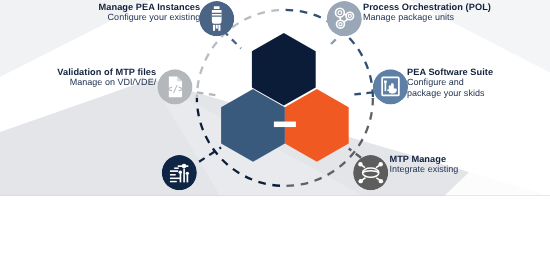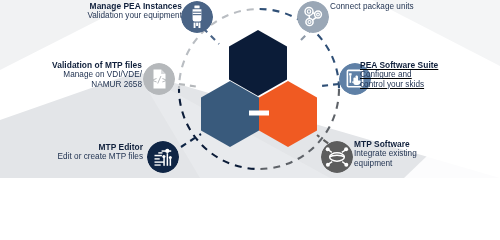--- a/index.html
+++ b/index.html
@@ -86,21 +86,21 @@
 
     <polygon points="258,30 287,46.5 287,79.5 258,96 229,79.5 229,46.5" fill="#0b1c38"></polygon>
     <polygon points="230,81 259,97.5 259,130.5 230,147 201,130.5 201,97.5" fill="#395a7c"></polygon>
     <polygon points="288,81 317,97.5 317,130.5 288,147 259,130.5 259,97.5" fill="#f05a22"></polygon>
 
     <rect x="249" y="110.5" width="20" height="5" fill="#ffffff"></rect>
   </svg>
 
   <div class="node-text t-right" style="left:64px;top:2px;width:118px;">
     <div class="node-title">Manage PEA Instances</div>
-    <div class="node-sub">Validation your equipment</div>
+    <div class="node-sub">Configure your existing</div>
   </div>
   <svg class="node-icon" style="left:181px;top:1px;" width="32" height="32" viewBox="0 0 32 32">
     <circle cx="16" cy="16" r="16" fill="#4a6486"></circle>
     <g fill="#ffffff">
       <rect x="13.4" y="4.6" width="5.2" height="2.6" rx="0.5"></rect>
       <path d="M11.6 8.2h8.8v10.4a2 2 0 0 1-2 2h-4.8a2 2 0 0 1-2-2z"></path>
       <rect x="12.6" y="21.6" width="1.9" height="5.4"></rect>
       <rect x="17.5" y="21.6" width="1.9" height="5.4"></rect>
       <rect x="15.1" y="21.6" width="1.9" height="3.4"></rect>
     </g>
@@ -120,55 +120,51 @@
       <path d="M12.2 14.6 L12.4 17.4"></path>
       <path d="M19.2 16.4 L15.2 19.4"></path>
     </g>
     <g fill="none" stroke="#ffffff" stroke-width="1.1">
       <circle cx="12" cy="10.5" r="1.7"></circle>
       <circle cx="21" cy="13.5" r="1.4"></circle>
       <circle cx="12.5" cy="21" r="1.5"></circle>
     </g>
   </svg>
   <div class="node-text t-left" style="left:330px;top:2px;width:165px;">
-    <div class="node-sub">Connect package units</div>
+    <div class="node-title">Process Orchestration (POL)</div>
+    <div class="node-sub">Manage package units</div>
   </div>
 
   <div class="node-text t-right" style="left:16px;top:61px;width:126px;">
     <div class="node-title">Validation of MTP files</div>
     <div class="node-sub">Manage on VDI/VDE/</div>
-    <div class="node-sub">NAMUR 2658</div>
   </div>
   <svg class="node-icon" style="left:143px;top:63px;" width="32" height="32" viewBox="0 0 32 32">
     <circle cx="16" cy="16" r="16" fill="#b5b8bb"></circle>
     <path d="M10.5 6.5h7.6l4.4 4.4v14.6H10.5z" fill="#ffffff"></path>
     <path d="M18.1 6.5l4.4 4.4h-4.4z" fill="#d7d9db"></path>
     <text x="16.4" y="20.4" font-family="DejaVu Sans Mono, monospace" font-size="8.6" fill="#b5b8bb" text-anchor="middle" font-weight="bold">&lt;/&gt;</text>
   </svg>
 
   <svg class="node-icon" style="left:339px;top:63px;" width="32" height="32" viewBox="0 0 32 32">
     <circle cx="16" cy="16" r="16" fill="#5f80a6"></circle>
     <rect x="8.4" y="7.4" width="15.2" height="16.4" rx="1" fill="none" stroke="#ffffff" stroke-width="1.6"></rect>
     <g fill="#ffffff">
       <rect x="10.6" y="12.2" width="1.5" height="7.6"></rect>
       <rect x="10.1" y="10.2" width="2.5" height="2.2"></rect>
       <path d="M13.1 18.4h2.2v1.4h-2.2z"></path>
       <path d="M17.6 12.6c.8 0 1.4.6 1.4 1.4v3.4h1.5c.7 0 1.2.5 1.2 1.2 0 1.9-1.5 3.4-3.4 3.4h-1.6c-1.3 0-2.3-1-2.3-2.3v-4.1c0-.6.5-1.1 1.1-1.1.4 0 .8.2 1 .6v-1.5c0-.6.5-1 1.1-1z"></path>
     </g>
   </svg>
-  <div class="node-text t-left" style="left:360px;top:61px;width:124px;text-decoration:underline;">
+  <div class="node-text t-left" style="left:370px;top:61px;width:124px;">
     <div class="node-title">PEA Software Suite</div>
     <div class="node-sub">Configure and</div>
-    <div class="node-sub">control your skids</div>
-  </div>
-
-  <div class="node-text t-right" style="left:30px;top:143px;width:113px;">
-    <div class="node-title">MTP Editor</div>
-    <div class="node-sub">Edit or create MTP files</div>
-  </div>
+    <div class="node-sub">package your skids</div>
+  </div>
+
   <svg class="node-icon" style="left:147px;top:141px;" width="32" height="32" viewBox="0 0 32 32">
     <circle cx="16" cy="16" r="16" fill="#0f2545"></circle>
     <g fill="#ffffff">
       <rect x="7.5" y="13.8" width="7.4" height="1.5"></rect>
       <rect x="7.5" y="17.2" width="5.2" height="1.4"></rect>
       <rect x="7.5" y="20.4" width="9.4" height="1.4"></rect>
       <rect x="7.5" y="23.4" width="6.2" height="1.3"></rect>
       <rect x="16.3" y="16.6" width="1.5" height="8.2"></rect>
       <rect x="19.6" y="12.2" width="1.5" height="12.6"></rect>
       <rect x="22.6" y="17.6" width="1.5" height="7.2"></rect>
@@ -191,18 +187,17 @@
       <path d="M10.8 11.4 L7.2 8.8"></path>
     </g>
     <g fill="#ffffff">
       <circle cx="6.9" cy="23.7" r="2"></circle>
       <circle cx="25.1" cy="8.3" r="2"></circle>
       <circle cx="25.3" cy="23.7" r="2"></circle>
       <circle cx="6.7" cy="8.3" r="2"></circle>
     </g>
   </svg>
   <div class="node-text t-left" style="left:354px;top:140px;width:140px;">
-    <div class="node-title">MTP Software</div>
+    <div class="node-title">MTP Manage</div>
     <div class="node-sub">Integrate existing</div>
-    <div class="node-sub">equipment</div>
   </div>
 
 </div>
 
 </body></html>

